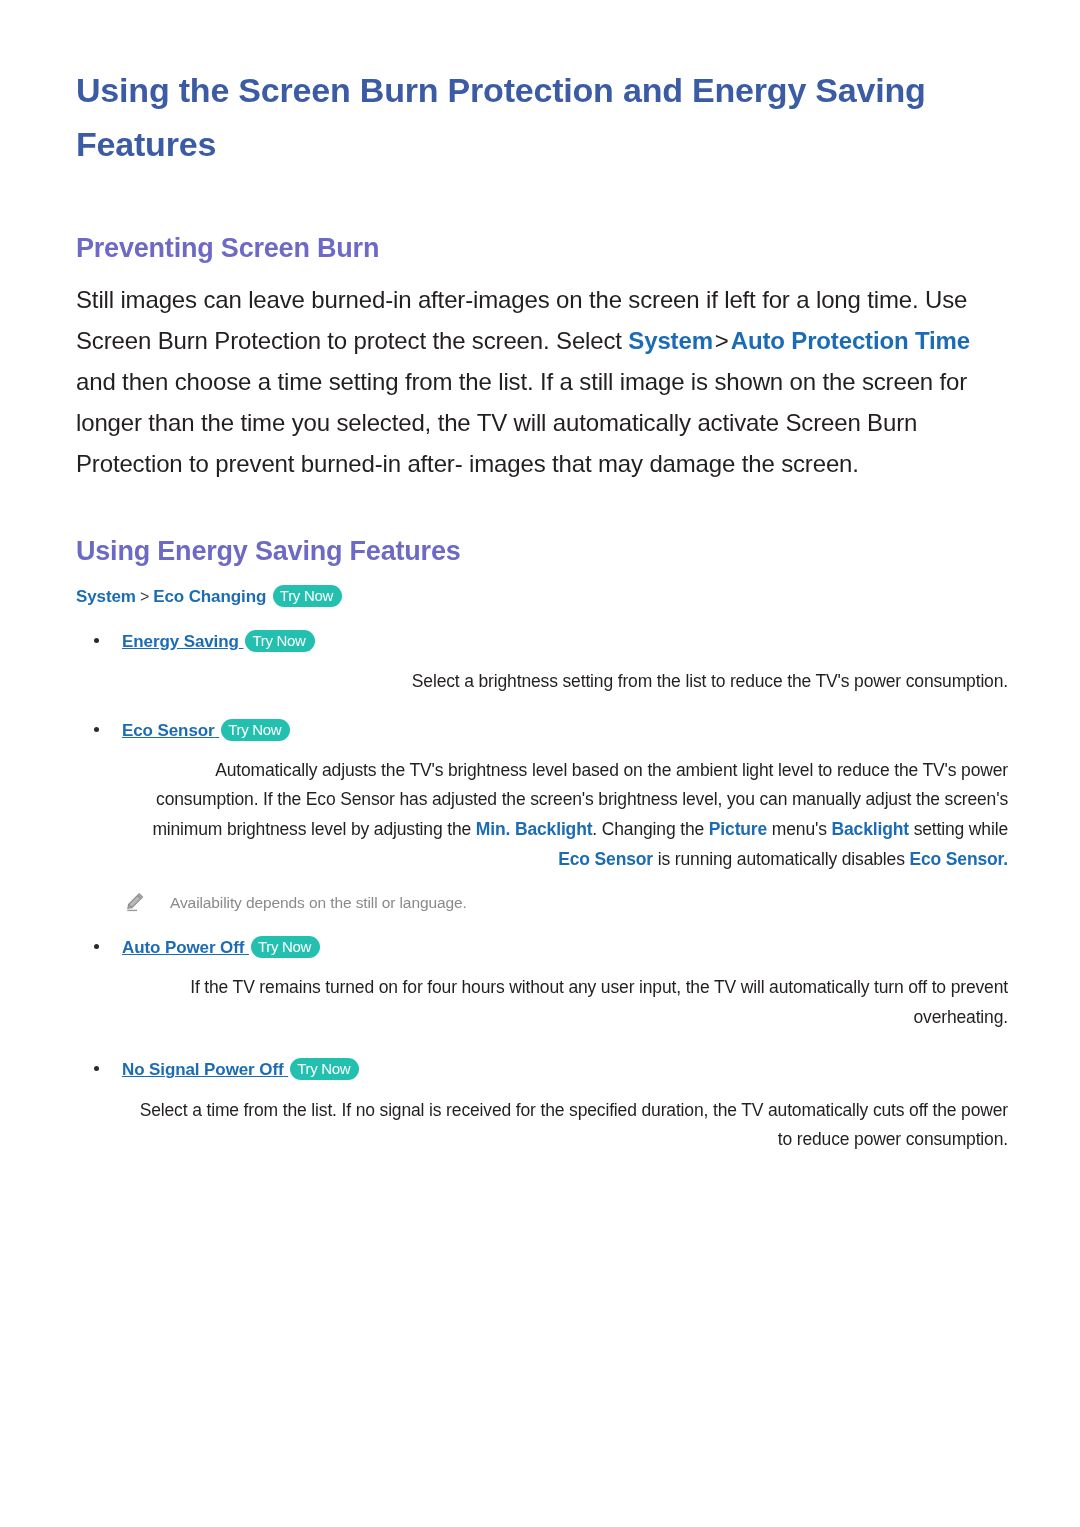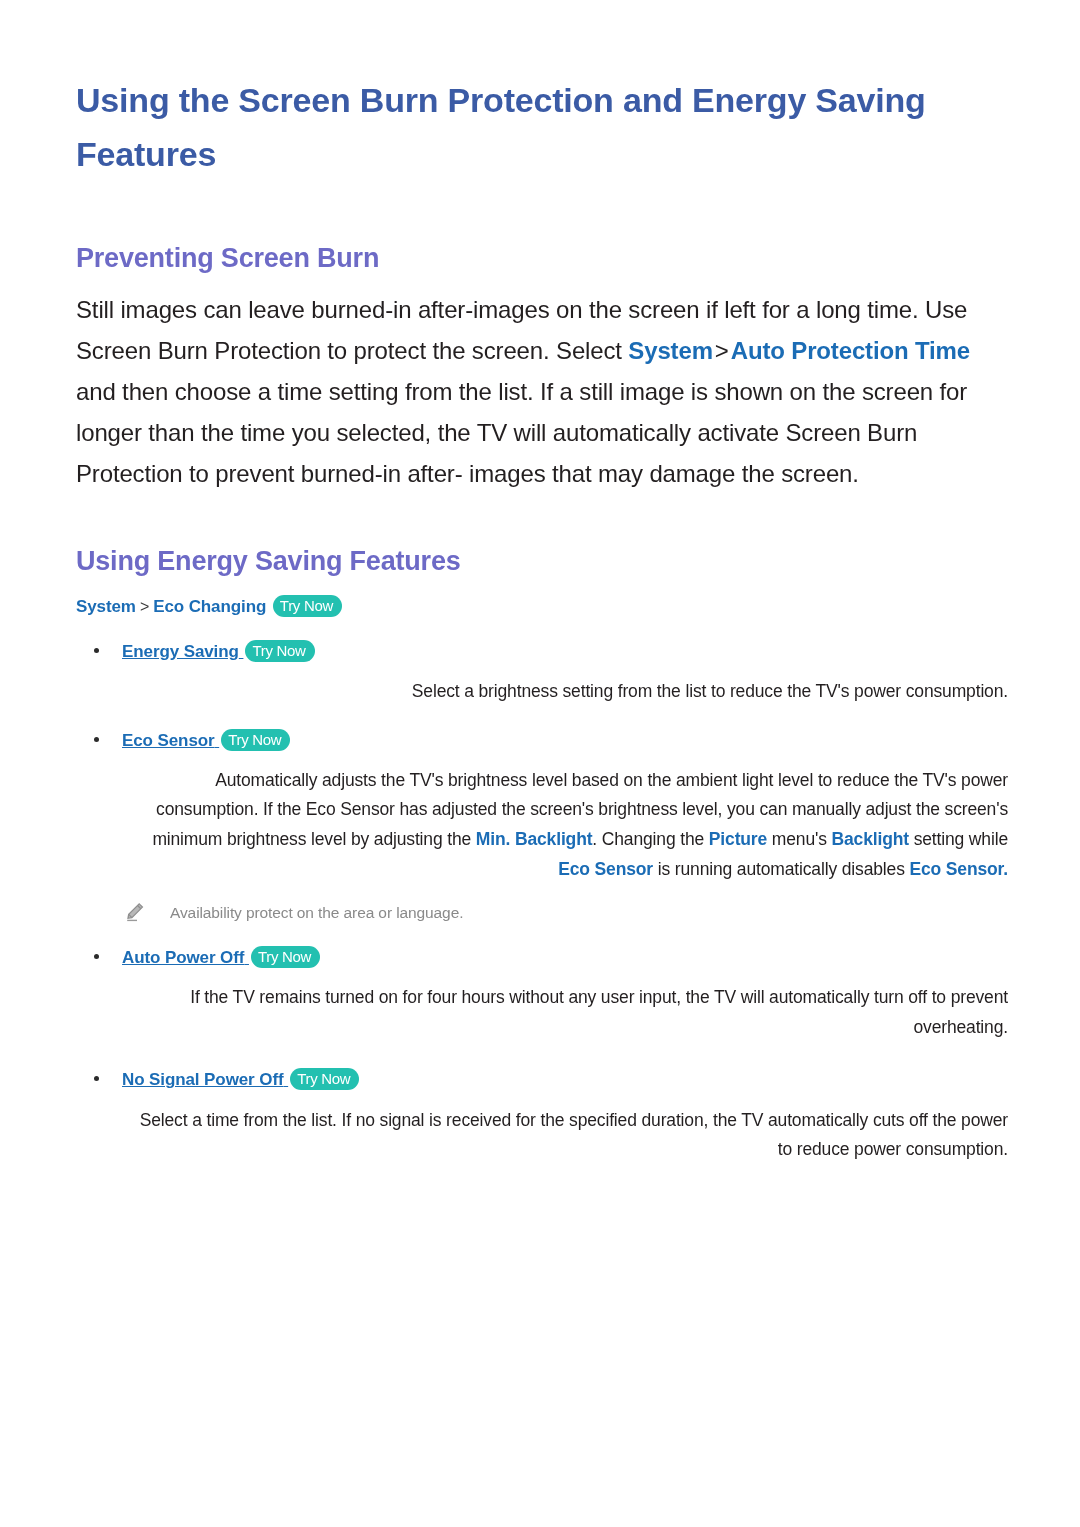--- a/index.html
+++ b/index.html
@@ -29,21 +29,21 @@
     width: 932px;
   }
 
   
   .doc-title {
     font-size: 34px;
     font-weight: bold;
     line-height: 1.58;
     color: #3b5ba5;
     letter-spacing: -0.2px;
-    margin: 12px 0 0 0;
+    margin: 2px 0 0 0;
     width: 900px;
   }
 
   
   .section {
     margin-top: 0;
   }
   .section-heading {
     font-size: 27px;
     font-weight: bold;
@@ -206,21 +206,21 @@
             <span class="pencil-icon">
               <svg width="22" height="22" viewBox="0 0 22 22" xmlns="http://www.w3.org/2000/svg">
                 <g fill="none" stroke="#9a9a9a" stroke-width="1.3">
                   <path d="M15.2 2.9 L18.4 6.1 L7.9 16.6 L4.0 17.3 L4.7 13.4 Z" fill="#b8b8b8" stroke="#8f8f8f"></path>
                   <path d="M13.6 4.5 L16.8 7.7" stroke="#8f8f8f"></path>
                   <path d="M4.7 13.4 L7.9 16.6" stroke="#8f8f8f"></path>
                 </g>
                 <path d="M3.2 19.4 H13.0" stroke="#9a9a9a" stroke-width="1.4" fill="none"></path>
               </svg>
             </span>
-            <span>Availability protect on the area or language.</span>
+            <span>Availability depends on the still or language.</span>
           </div>
         </li>
 
         <li class="bullet-item">
           <div class="bullet-head">
             <span class="dot"></span><span>Auto Power Off</span> <span class="trynow">Try Now</span>
           </div>
           <div class="bullet-body">If the TV remains turned on for four hours without any user input, the TV will automatically turn off to prevent overheating.</div>
         </li>
 

